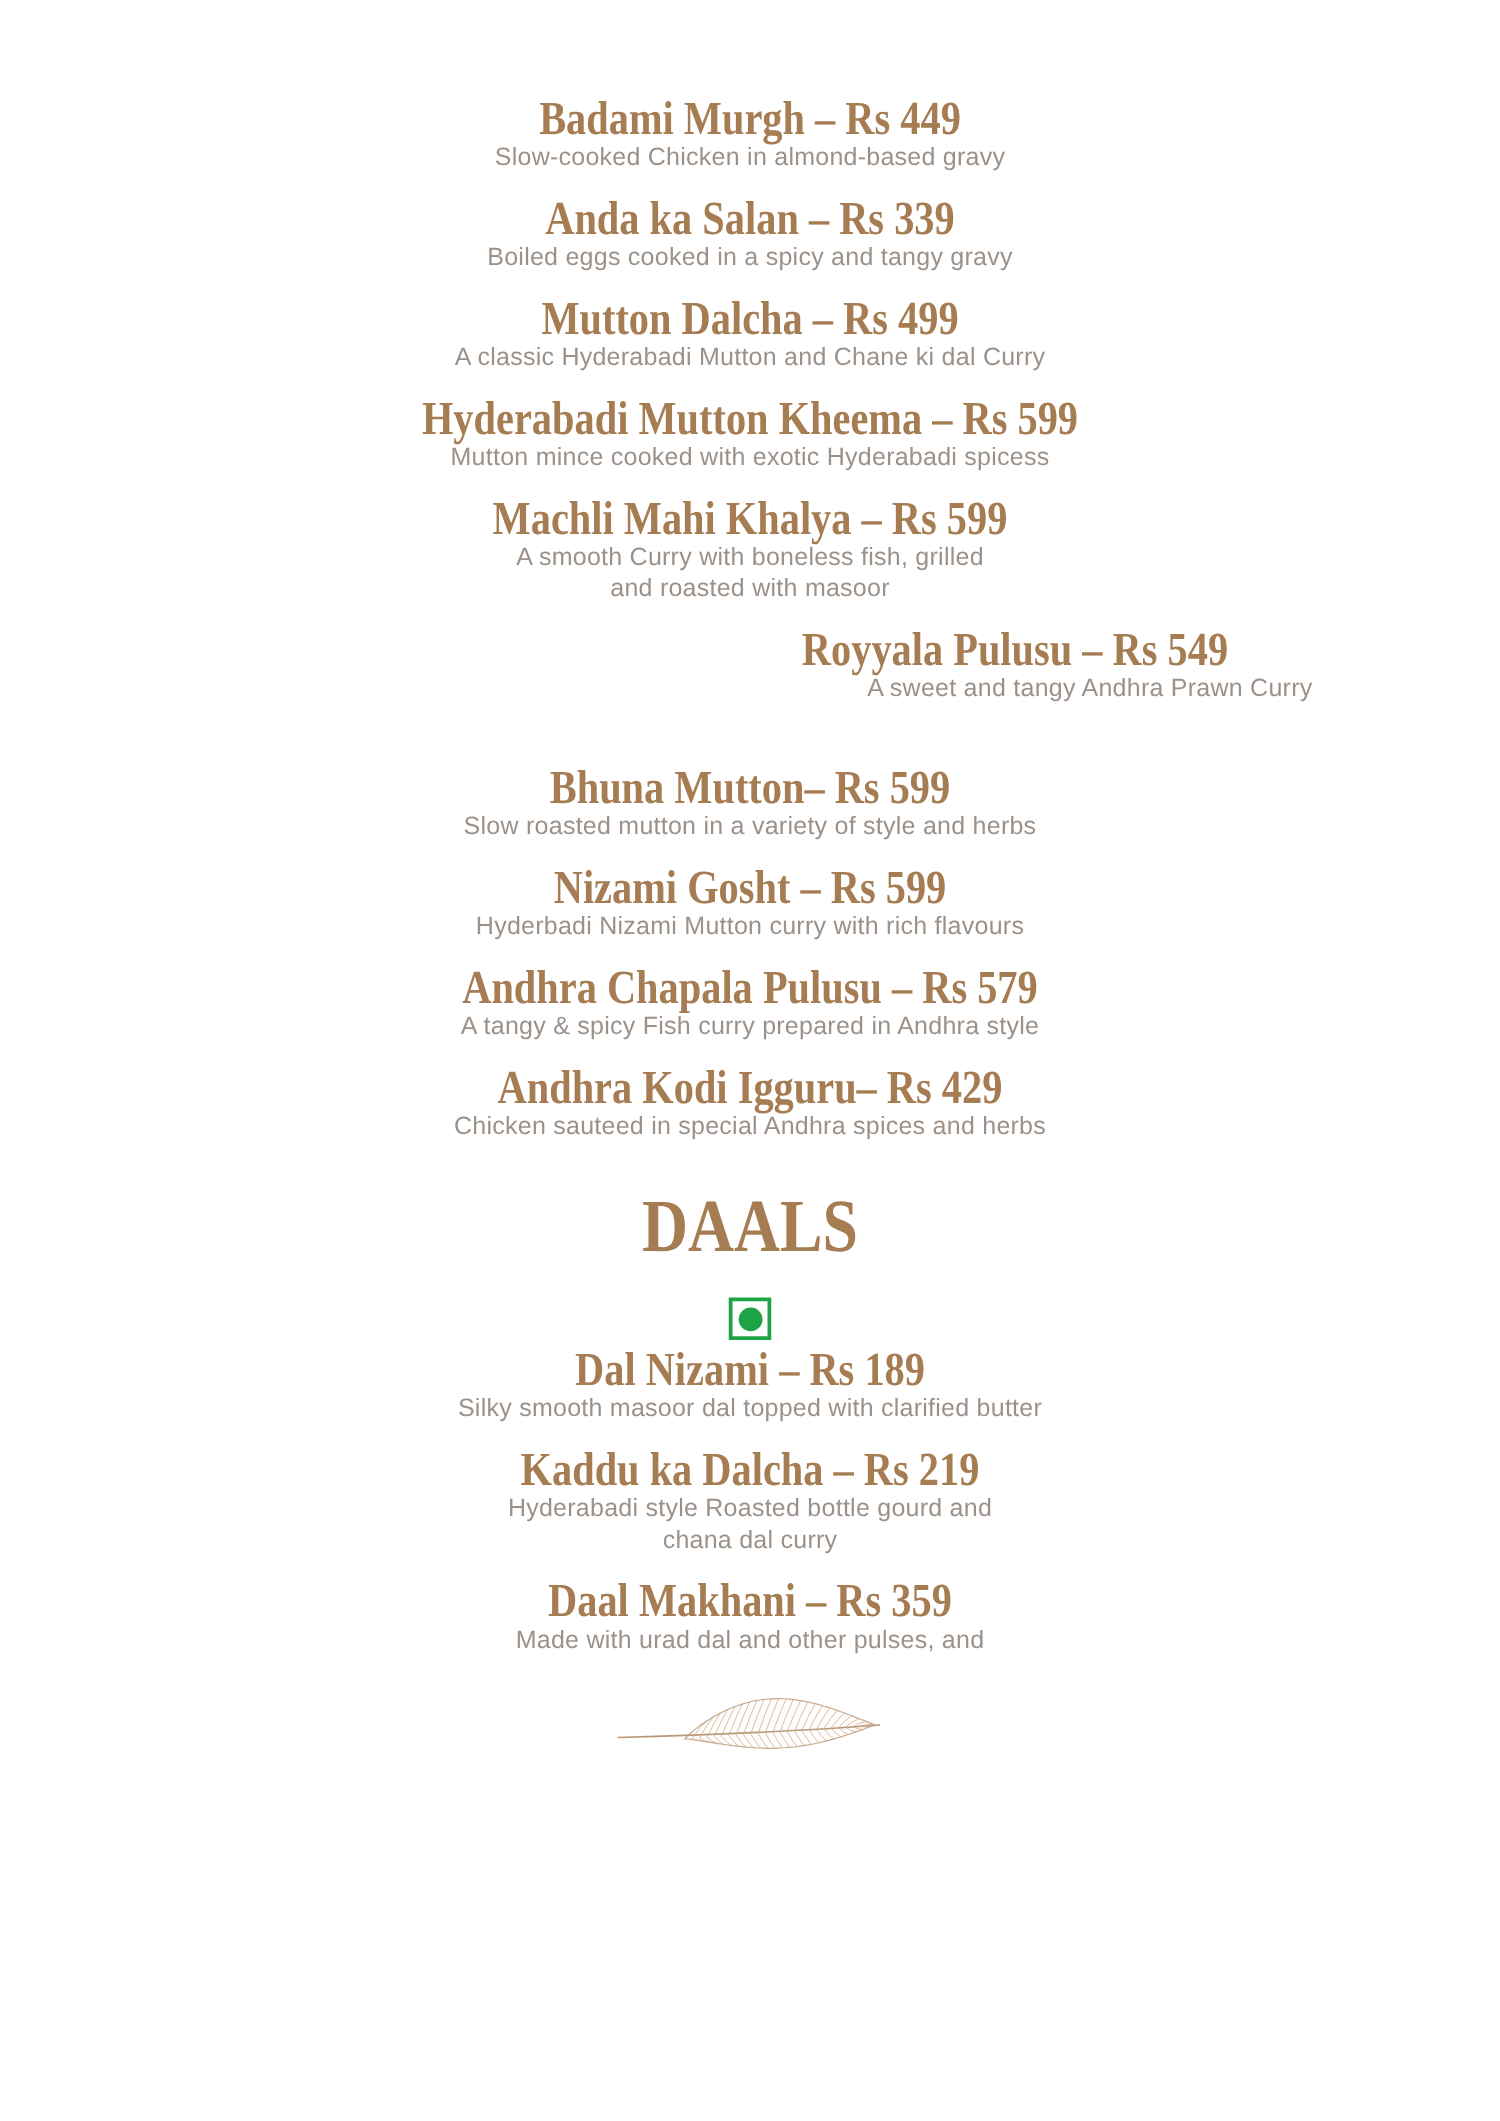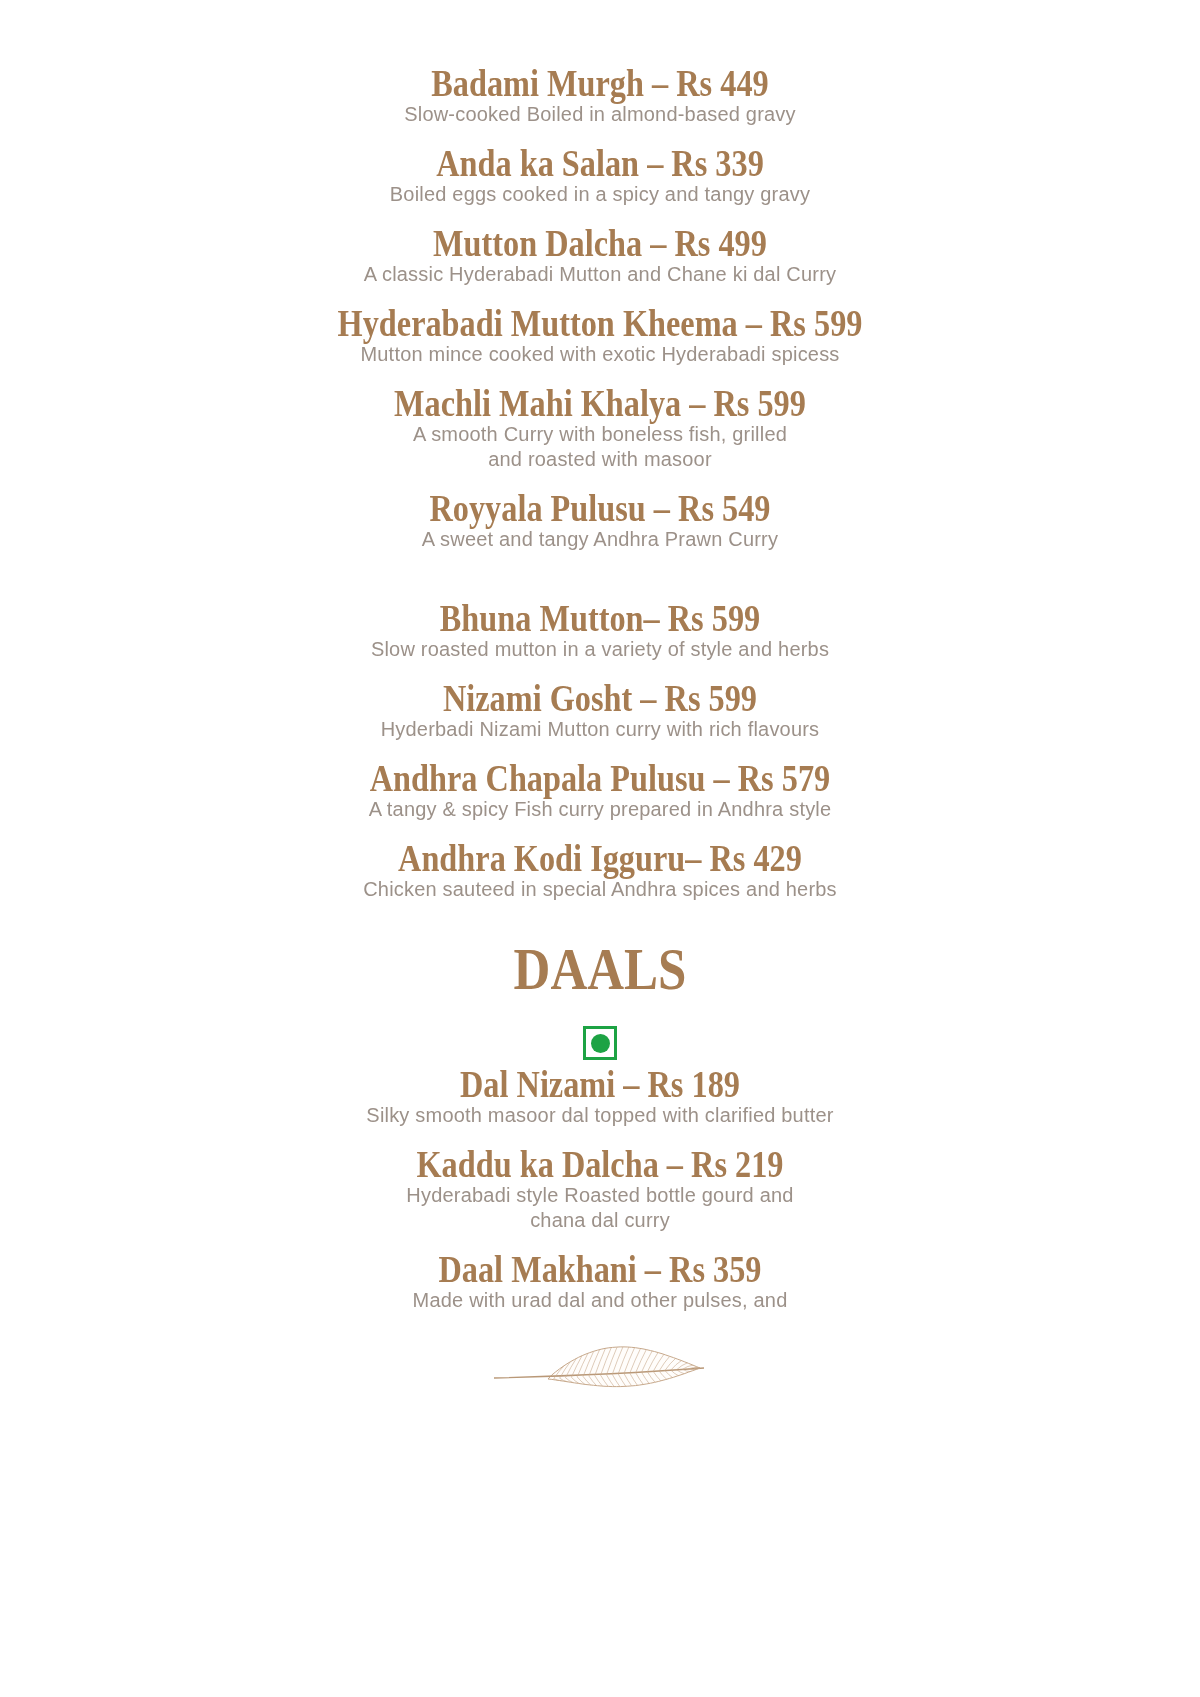--- a/index.html
+++ b/index.html
@@ -8,24 +8,24 @@
     --veg:#1da344;
     --feather:#c7a98c;
   }
   *{margin:0;padding:0;box-sizing:border-box;}
   html,body{background:#ffffff;}
   body{
     width:1200px;height:1697px;overflow:hidden;position:relative;
     font-family:"Liberation Sans","DejaVu Sans",sans-serif;
   }
   .page{
-    width:900px;margin:4px auto;padding-top:60px;text-align:center;
+    width:900px;margin:16px auto;padding-top:60px;text-align:center;
   }
   .menu-item{margin-bottom:17px;}
-  #list-top .menu-item:nth-child(6){margin-bottom:47px;}
+  #list-top .menu-item:nth-child(6){margin-bottom:47px;text-align:right;}
   .item-title{
     font-family:"Liberation Serif","DejaVu Serif",serif;
     font-weight:bold;font-size:38px;line-height:38px;
     color:var(--brown);white-space:nowrap;
     transform:scaleX(.85);transform-origin:center;
   }
   .desc-line{
     font-size:20px;line-height:25px;color:var(--desc);
     letter-spacing:.2px;
   }
@@ -47,21 +47,21 @@
 </style>
 </head>
 <body>
 
 <div class="page">
 
   <div id="list-top">
   <div class="menu-item">
     <div class="item-title">Badami Murgh – Rs 449</div>
     <div class="item-desc">
-          <div class="desc-line">Slow-cooked Boiled in almond-based gravy</div>
+          <div class="desc-line">Slow-cooked Chicken in almond-based gravy</div>
         </div>
   </div>
 
   <div class="menu-item">
     <div class="item-title">Anda ka Salan – Rs 339</div>
     <div class="item-desc">
           <div class="desc-line">Boiled eggs cooked in a spicy and tangy gravy</div>
         </div>
   </div>
 

